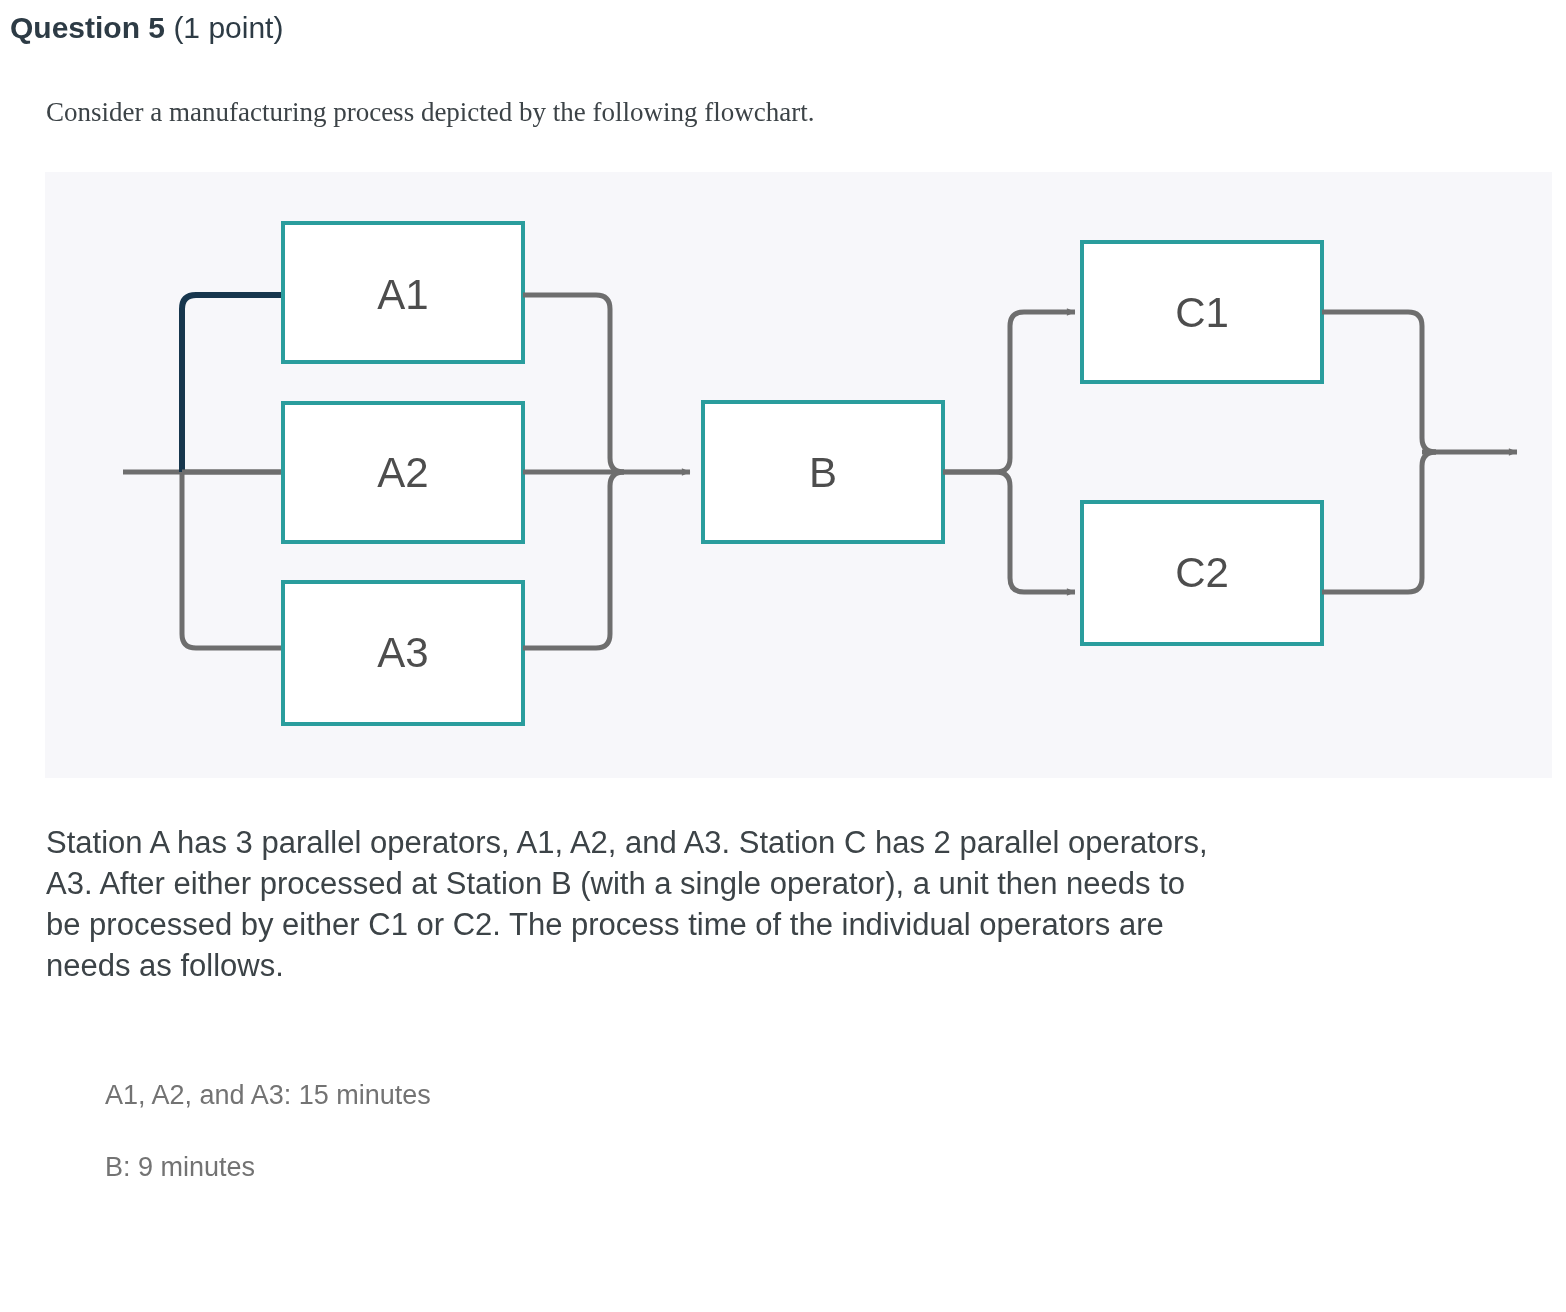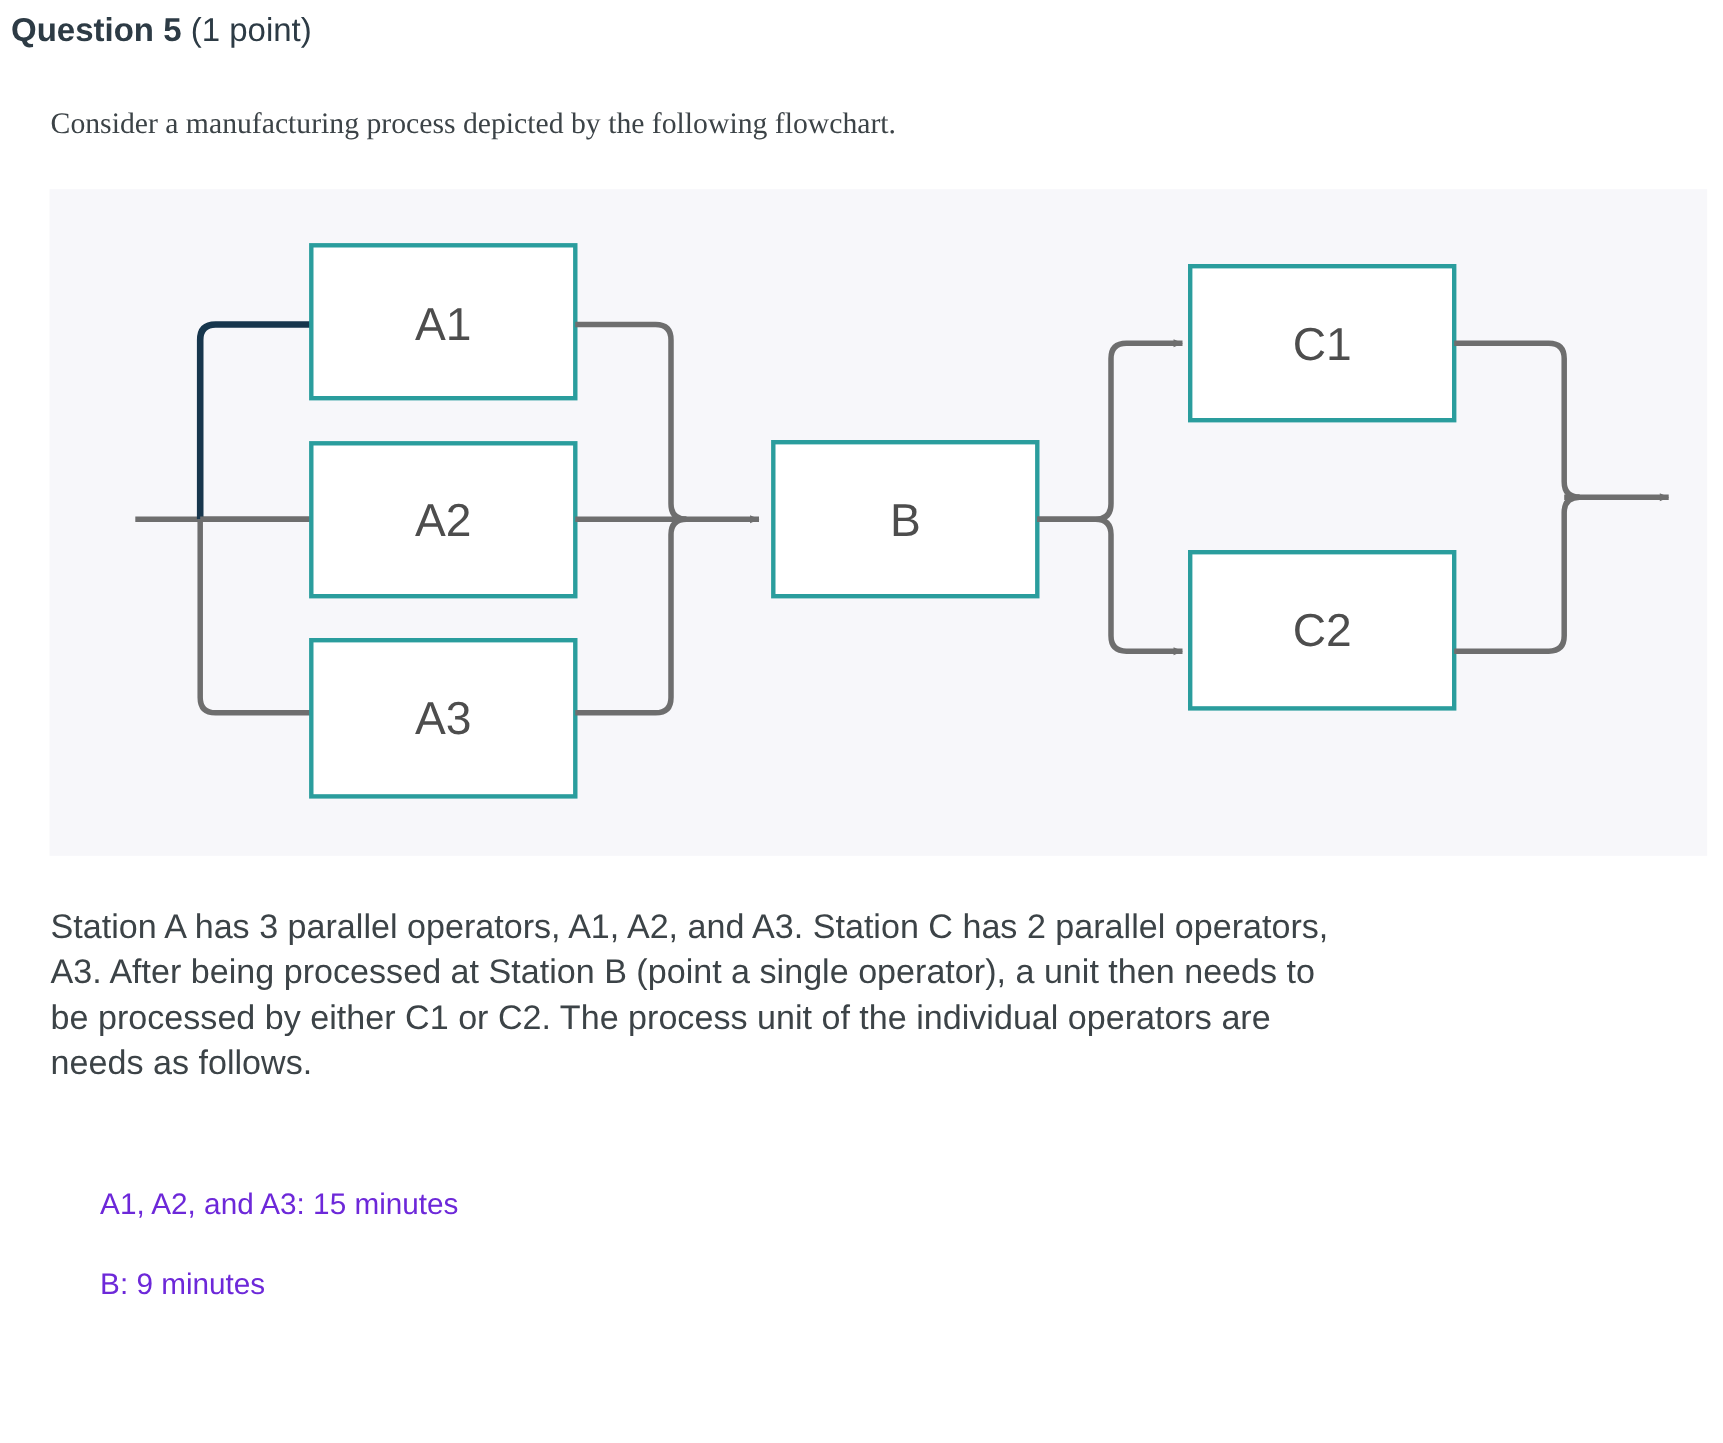--- a/index.html
+++ b/index.html
@@ -79,25 +79,25 @@
     color: #3c4347;
   }
   .body-para .ln {
     display: block;
     white-space: nowrap;
   }
 
   
   .times {
     position: absolute;
-    left: 91px;
+    left: 105px;
     top: 1080px;
     width: 1000px;
     font-size: 27px;
-    color: #6d28d9;
+    color: #737373;
   }
   .times .time-line {
     display: block;
     white-space: nowrap;
     margin-bottom: 41px;
   }
 </style>
 </head>
 <body>
 
@@ -156,22 +156,22 @@
       <path d="M1277,140 L1363,140 Q1377,140 1377,154 L1377,266 Q1377,280 1391,280" fill="none" stroke="#6e6e6e" stroke-width="5"></path>
 
       <path d="M1277,420 L1363,420 Q1377,420 1377,406 L1377,294 Q1377,280 1391,280" fill="none" stroke="#6e6e6e" stroke-width="5"></path>
 
       <line x1="1377" y1="280" x2="1472" y2="280" stroke="#6e6e6e" stroke-width="5" marker-end="url(#arrowGray)"></line>
     </svg>
   </div>
 
   <div class="body-para">
     <span class="ln">Station A has 3 parallel operators, A1, A2, and A3. Station C has 2 parallel operators,</span>
-    <span class="ln">A3. After being processed at Station B (point a single operator), a unit then needs to</span>
-    <span class="ln">be processed by either C1 or C2. The process unit of the individual operators are</span>
+    <span class="ln">A3. After either processed at Station B (with a single operator), a unit then needs to</span>
+    <span class="ln">be processed by either C1 or C2. The process time of the individual operators are</span>
     <span class="ln">needs as follows.</span>
   </div>
 
   <div class="times">
     <span class="time-line">A1, A2, and A3: 15 minutes</span>
     <span class="time-line">B: 9 minutes</span>
   </div>
 
 </div>
 

